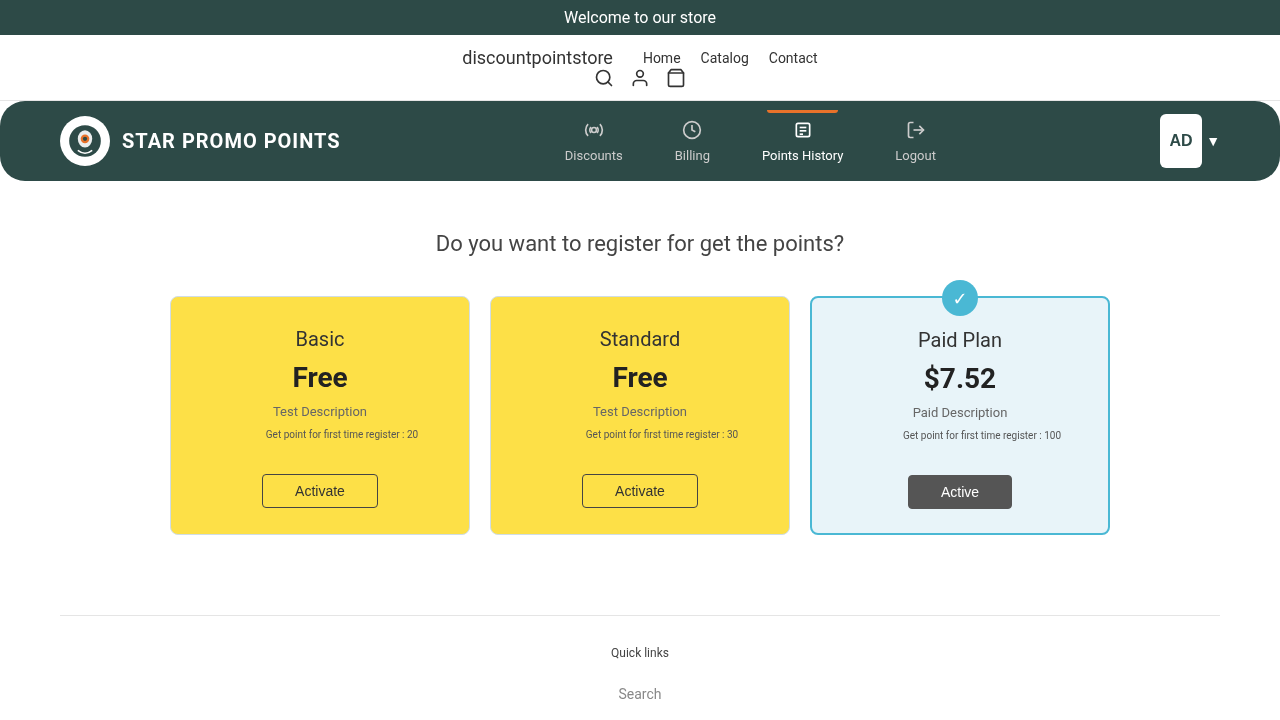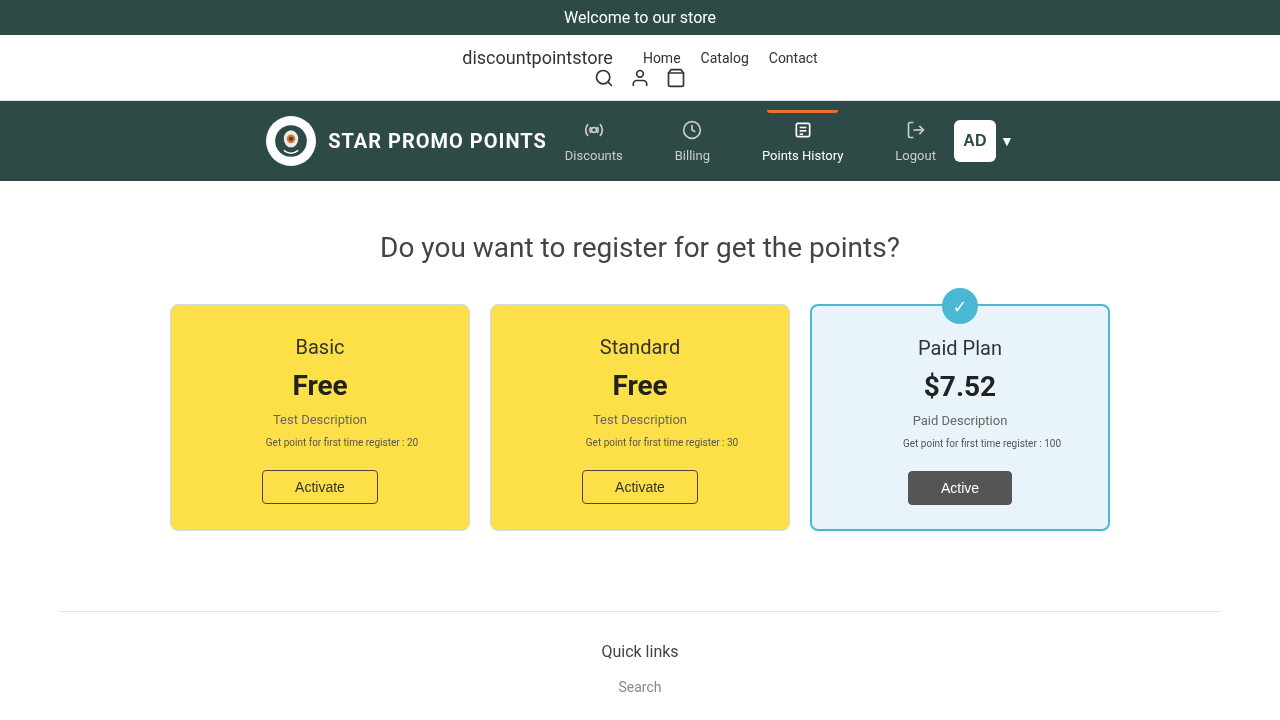--- a/index.html
+++ b/index.html
@@ -58,22 +58,23 @@
       align-items: center;
       justify-content: center;
     }
 
     
     .app-nav {
       background: #2d4a47;
       padding: 0 60px;
       display: flex;
       align-items: center;
-      justify-content: center;
+      justify-content: space-between;
       height: 80px;
+      border-radius: 25px;
     }
     .app-brand {
       display: flex;
       align-items: center;
       gap: 12px;
     }
     .app-logo {
       width: 50px;
       height: 50px;
       background: #fff;
@@ -127,21 +128,21 @@
     .app-nav-item-icon {
       font-size: 18px;
     }
     .app-nav-right {
       display: flex;
       align-items: center;
       gap: 8px;
     }
     .avatar-btn {
       width: 42px;
-      height: 42px;
+      height: 54px;
       background: #fff;
       color: #2d4a47;
       border-radius: 6px;
       display: flex;
       align-items: center;
       justify-content: center;
       font-weight: 700;
       font-size: 16px;
       cursor: pointer;
       border: none;
@@ -155,21 +156,21 @@
       margin-left: -4px;
     }
 
     
     .main-content {
       padding: 50px 60px 80px;
       min-height: 400px;
     }
     .section-title {
       text-align: center;
-      font-size: 28px;
+      font-size: 22px;
       color: #444;
       margin-bottom: 40px;
       font-weight: 400;
     }
 
     
     .plans-grid {
       display: flex;
       gap: 20px;
       justify-content: center;
@@ -221,21 +222,21 @@
       color: #666;
       text-align: center;
     }
     .plan-points {
       font-size: 10px;
       color: #555;
       text-align: left;
       margin-left: 44px;
     }
     .plan-btn {
-      margin-top: 12px;
+      margin-top: 24px;
       padding: 8px 32px;
       border: 1.5px solid #444;
       background: transparent;
       color: #333;
       border-radius: 4px;
       cursor: pointer;
       font-size: 14px;
       font-weight: 500;
     }
     .plan-btn.active-btn {
@@ -250,23 +251,23 @@
       border-top: 1px solid #e5e5e5;
       margin: 0 60px;
     }
 
     
     .footer-section {
       padding: 30px 60px 40px;
       text-align: center;
     }
     .footer-title {
-      font-size: 16px;
+      font-size: 12px;
       color: #444;
-      margin-bottom: 16px;
+      margin-bottom: 24px;
     }
     .footer-link {
       font-size: 14px;
       color: #888;
       text-decoration: none;
     }
   </style>
 </head>
 <body>
 

